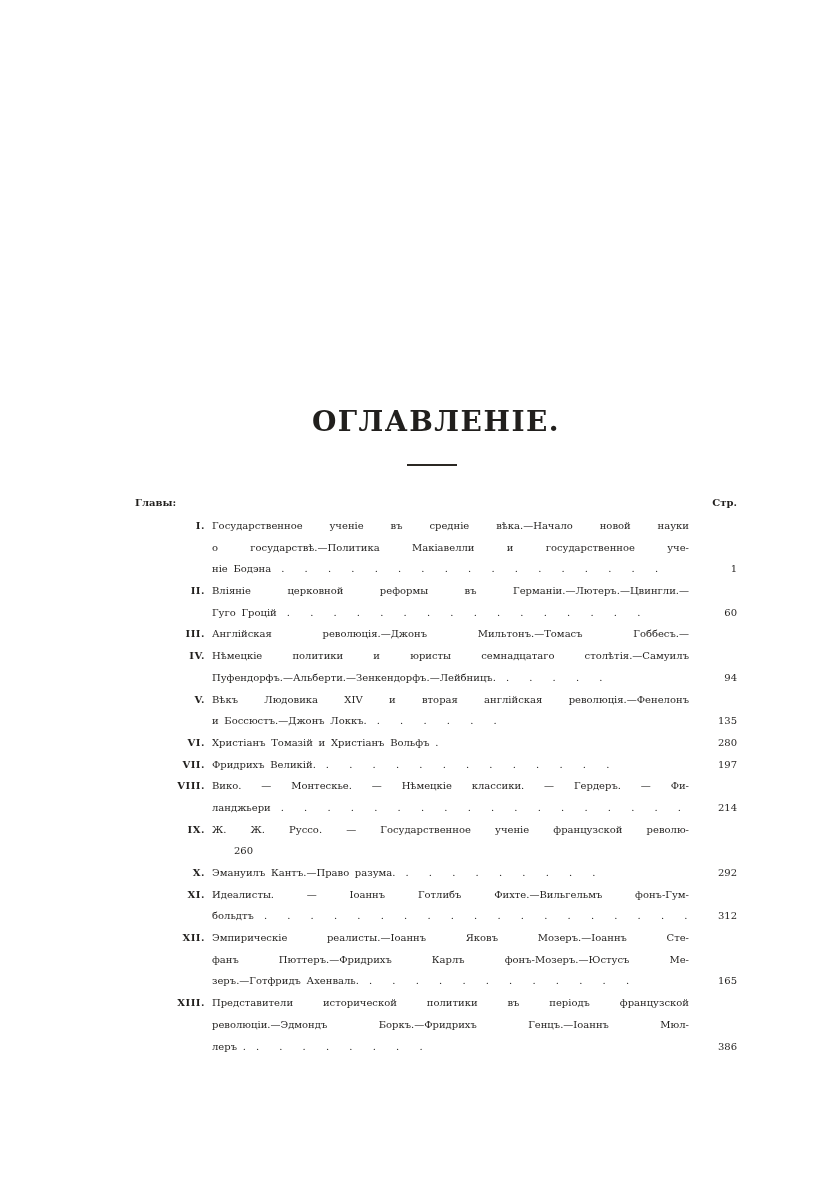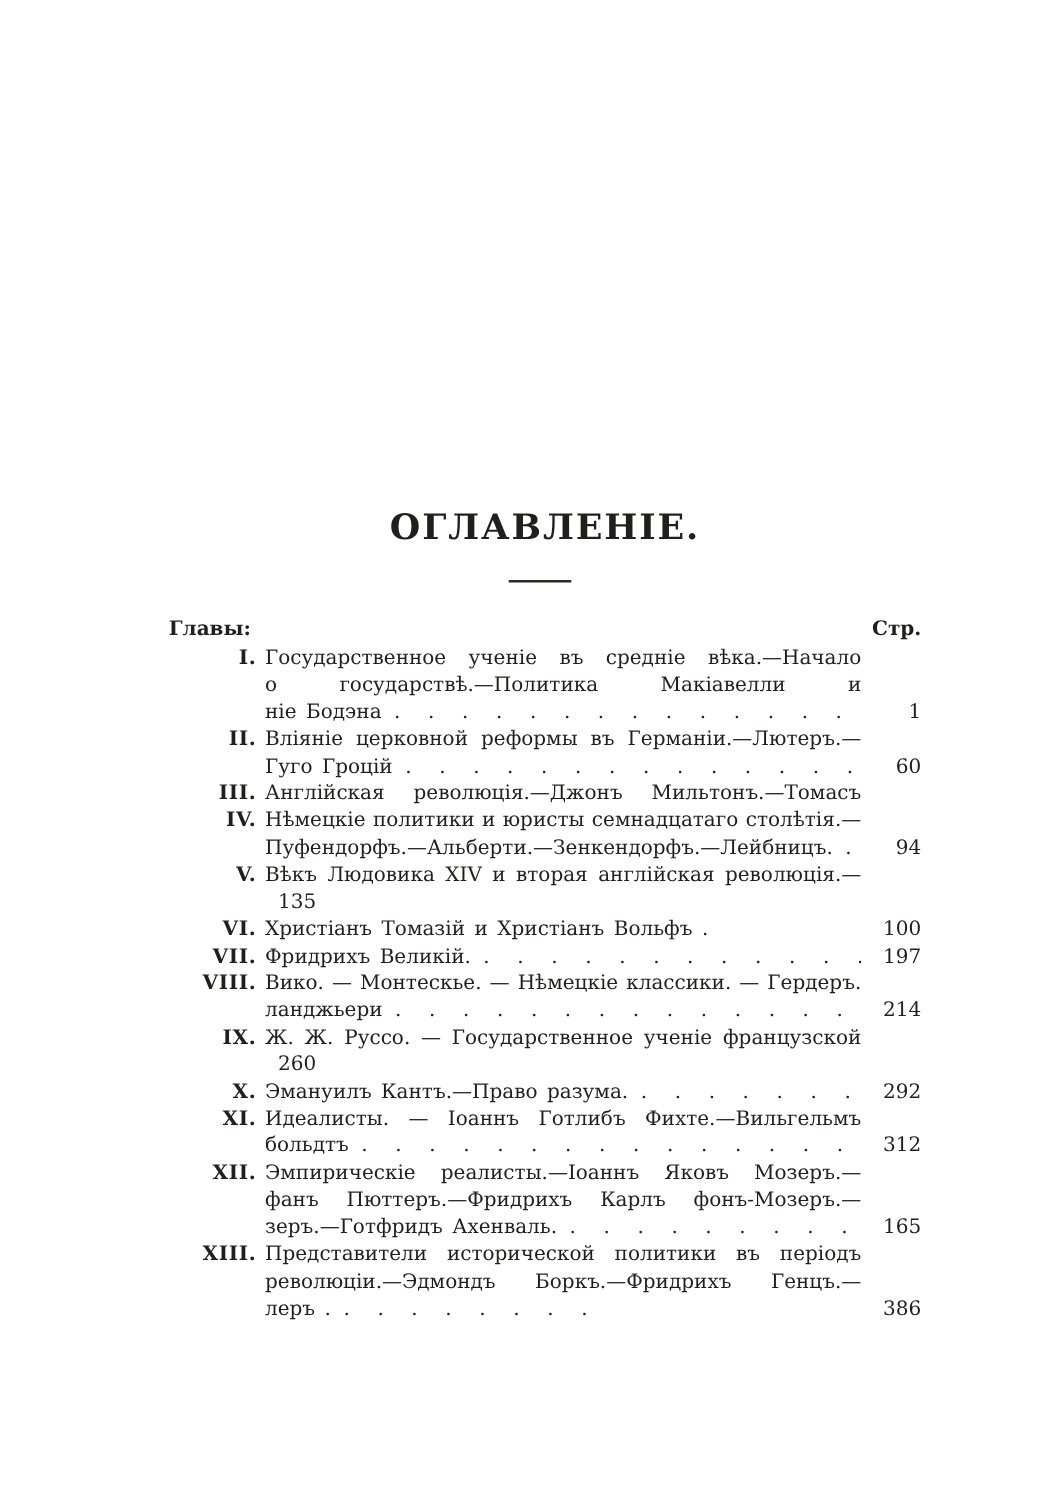--- a/index.html
+++ b/index.html
@@ -15,21 +15,21 @@
     position: absolute; top: 405px; left: 135px; width: 602px;
     text-align: center;
     font-size: 28px; font-weight: bold; letter-spacing: 1.5px;
   }
   .divider {
     position: absolute; top: 464px; left: 407px;
     width: 50px; height: 2px; background: #2b2823;
   }
   .toc {
     position: absolute; left: 135px; top: 492px; width: 602px;
-    font-size: 16px;
+    font-size: 10px;
   }
   .toc-head {
     display: flex; justify-content: space-between;
     font-weight: bold; line-height: 21px;
   }
   .rows { margin-top: 2px; }
   .row { display: flex; line-height: 21.7px; height: 21.7px; }
   .num {
     flex: none; width: 70px; text-align: right;
     font-weight: bold; letter-spacing: 0.5px;
@@ -106,27 +106,28 @@
       <div class="pg">94</div>
     </div>
 
     <div class="row">
       <div class="num">V.</div>
       <div class="txt just">Вѣкъ Людовика XIV и вторая англійская революція.—Фенелонъ</div>
       <div class="pg"></div>
     </div>
     <div class="row">
       <div class="num"></div>
+      <div class="txt"><span class="t">и Боссюстъ.—Джонъ Локкъ.</span><span class="dots">. . . . . .</span></div>
       <div class="pg">135</div>
     </div>
 
     <div class="row">
       <div class="num">VI.</div>
       <div class="txt"><span class="t">Христіанъ Томазій и Христіанъ Вольфъ .</span><span class="dots"></span></div>
-      <div class="pg">100</div>
+      <div class="pg">280</div>
     </div>
 
     <div class="row">
       <div class="num">VII.</div>
       <div class="txt"><span class="t">Фридрихъ Великій.</span><span class="dots">. . . . . . . . . . . . .</span></div>
       <div class="pg">197</div>
     </div>
 
     <div class="row">
       <div class="num">VIII.</div>

